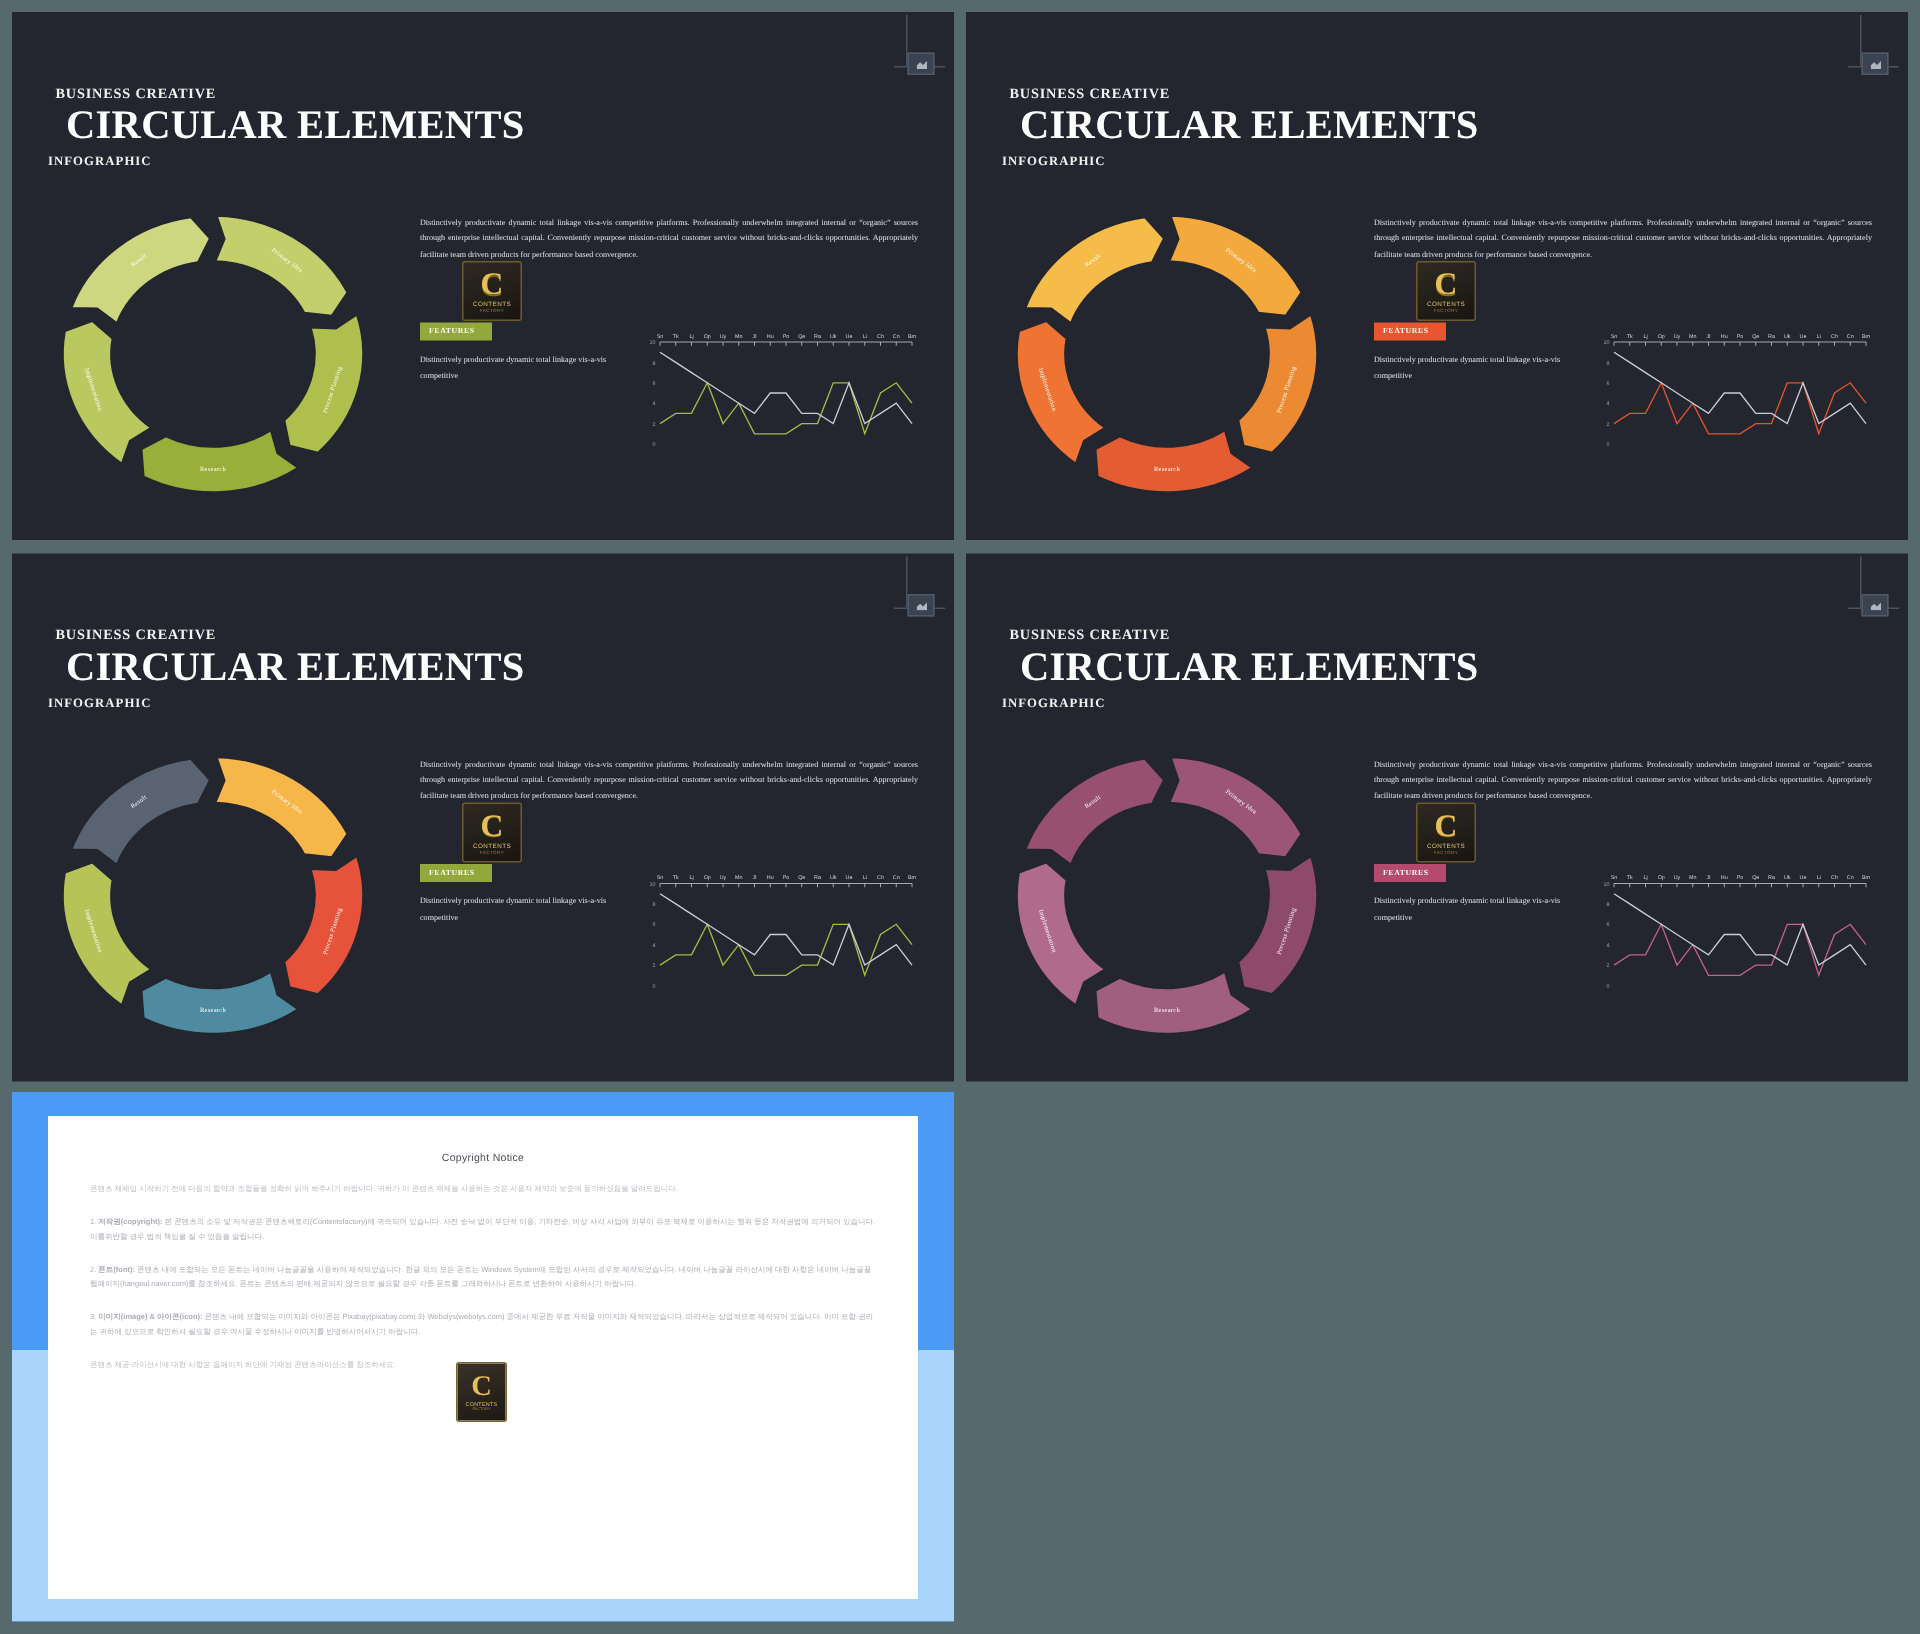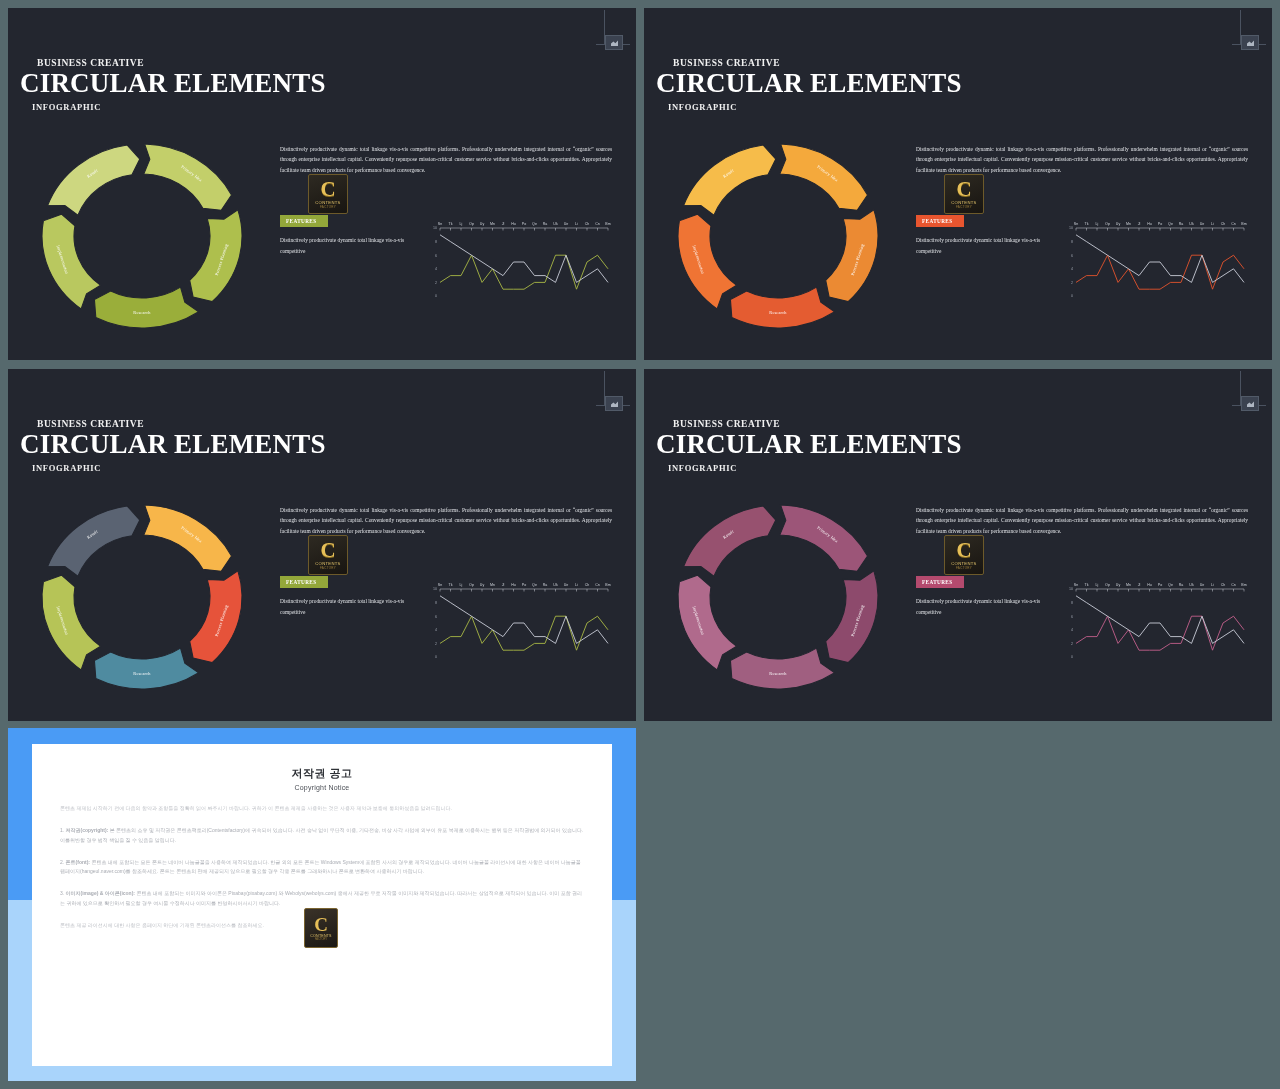--- a/index.html
+++ b/index.html
@@ -34,21 +34,21 @@
     background:#aeb6c2; clip-path:polygon(0 60%,35% 25%,62% 55%,100% 10%,100% 100%,0 100%);
   }
 
   
   .eyebrow {
     position:absolute; left:29px; top:50px;
     font-family:"Liberation Serif", serif;
     font-size:9.5px; letter-spacing:.55px; color:#f2f2f2; font-weight:700;
   }
   .maintitle {
-    position:absolute; left:12px; top:60px;
+    position:absolute; left:36px; top:60px;
     font-family:"Liberation Serif", serif;
     font-size:27px; letter-spacing:.2px; color:#ffffff; font-weight:700;
   }
   .subtitle {
     position:absolute; left:24px; top:94px;
     font-family:"Liberation Serif", serif;
     font-size:8.5px; letter-spacing:.7px; color:#f2f2f2; font-weight:700;
   }
 
   
@@ -455,21 +455,20 @@
           <text class="tick-x" x="182" y="11">Bm</text>
           <path d="M 14 68.4 L 24.5 61.6 L 35 61.6 L 45.5 41.2 L 56 68.4 L 66.5 54.8 L 77 75.2 L 87.5 75.2 L 98 75.2 L 108.5 68.4 L 119 68.4 L 129.5 41.2 L 140 41.2 L 150.5 75.2 L 161 48 L 171.5 41.2 L 182 54.8" fill="none" stroke="#c4608c" stroke-width="0.9"></path>
           <path d="M 14 20.799999999999997 L 24.5 27.6 L 35 34.4 L 45.5 41.2 L 56 48 L 66.5 54.8 L 77 61.6 L 87.5 48 L 98 48 L 108.5 61.6 L 119 61.6 L 129.5 68.4 L 140 41.2 L 150.5 68.4 L 161 61.6 L 171.5 54.8 L 182 68.4" fill="none" stroke="#c9cdd8" stroke-width="0.9"></path>
         </svg>
       </div>
   </div>
 
   <div class="copy-panel">
     <div class="band-low"></div>
     <div class="copy-sheet">
-      <div class="cp-title-ko">저작권 공고</div>
       <div class="cp-title-en">Copyright Notice</div>
       <div class="cp-para">콘텐츠 제제입 시작하기 전에 다음의 합약과 조항들을 정확히 읽어 봐주시기 바랍니다. 귀하가 이 콘텐츠 제제을 사용하는 것은 사용자 제약과 보증에 동의하셨음을 알려드립니다.</div>
       <div class="cp-para b">
         <span>1.</span>
         <b>저작권(copyright):</b><span> 본 콘텐츠의 소유 및 저작권은 콘텐츠팩토리(Contentsfactory)에 귀속되어 있습니다. 사전 승낙 없이 무단적 이용, 기타전송, 비상 사각 사업에 외부이 유포 복제로 이용하시는 행위 등은 저작권법에 의거되어 있습니다. 이를위반할 경우 법적 책임을 질 수 있음을 알립니다.</span>
       </div>
       <div class="cp-para b">
         <span>2.</span>
         <b>폰트(font):</b><span> 콘텐츠 내에 포함되는 모든 폰트는 네이버 나눔글꼴을 사용하여 제작되었습니다. 한글 외의 모든 폰트는 Windows System에 포함된 사서의 경우로 제작되었습니다. 네이버 나눔글꼴 라이선시에 대한 사항은 네이버 나눔글꼴 웹페이지(hangeul.naver.com)를 참조하세요. 폰트는 콘텐츠의 편배 제공되지 않으므로 필요할 경우 각종 폰트를 그래와하시나 폰트로 변환하여 사용하시기 바랍니다.</span>
       </div>

